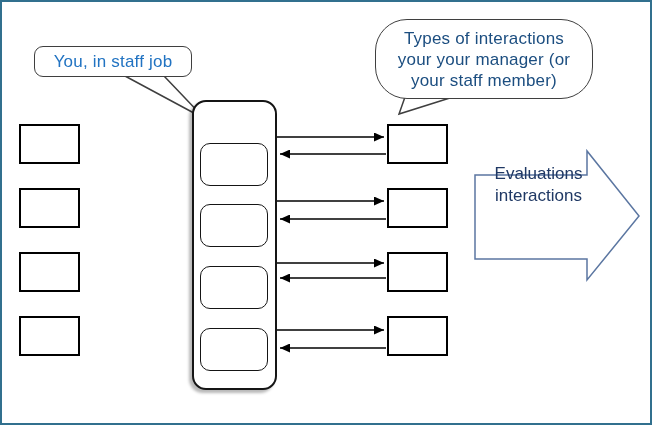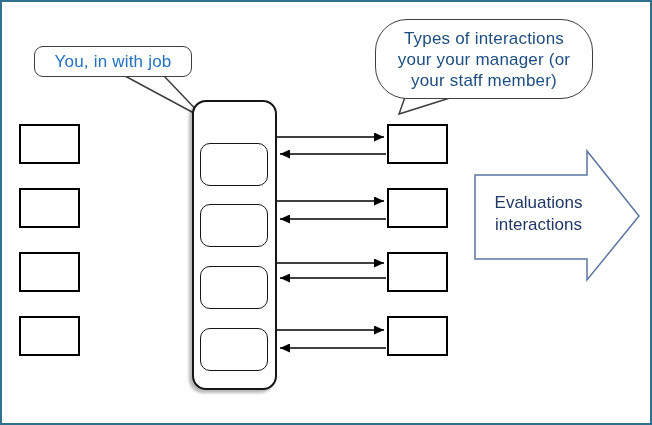--- a/index.html
+++ b/index.html
@@ -33,21 +33,21 @@
   }
   .callout-left{
     left:32px;top:44px;width:158px;height:31px;border-radius:9px;
     color:#2173C2;font-size:17px;letter-spacing:0.2px;
   }
   .callout-right{
     left:373px;top:17px;width:218px;height:80px;border-radius:32px;
     color:#1C4E80;font-size:17px;line-height:21px;letter-spacing:0.2px;
   }
   .arrow-text{
-    position:absolute;left:473px;top:190px;width:127px;z-index:4;
+    position:absolute;left:473px;top:161px;width:127px;z-index:4;
     color:#1F3864;font-size:17px;line-height:22px;text-align:center;
   }
   .arrow-text span{display:block;}
 </style>
 </head>
 <body>
 
 <div class="canvas">
 
   <svg class="svg-layer layer-tails" viewBox="0 0 652 425">
@@ -84,21 +84,21 @@
       <line x1="384" y1="217" x2="278" y2="217" marker-end="url(#ah)"></line>
       <line x1="275" y1="261" x2="382" y2="261" marker-end="url(#ah)"></line>
       <line x1="384" y1="276" x2="278" y2="276" marker-end="url(#ah)"></line>
       <line x1="275" y1="328" x2="382" y2="328" marker-end="url(#ah)"></line>
       <line x1="384" y1="346" x2="278" y2="346" marker-end="url(#ah)"></line>
     </g>
     <polygon points="473,173 585,173 585,149 637,214 585,278 585,257 473,257" fill="#ffffff" stroke="#5B76A1" stroke-width="1.5"></polygon>
   </svg>
 
   <div class="callout callout-left">
-    <span>You, in with job</span>
+    <span>You, in staff job</span>
   </div>
 
   <div class="callout callout-right">
     <div>
       <span style="display:block">Types of interactions</span>
       <span style="display:block">your your manager (or</span>
       <span style="display:block">your staff member)</span>
     </div>
   </div>
 

